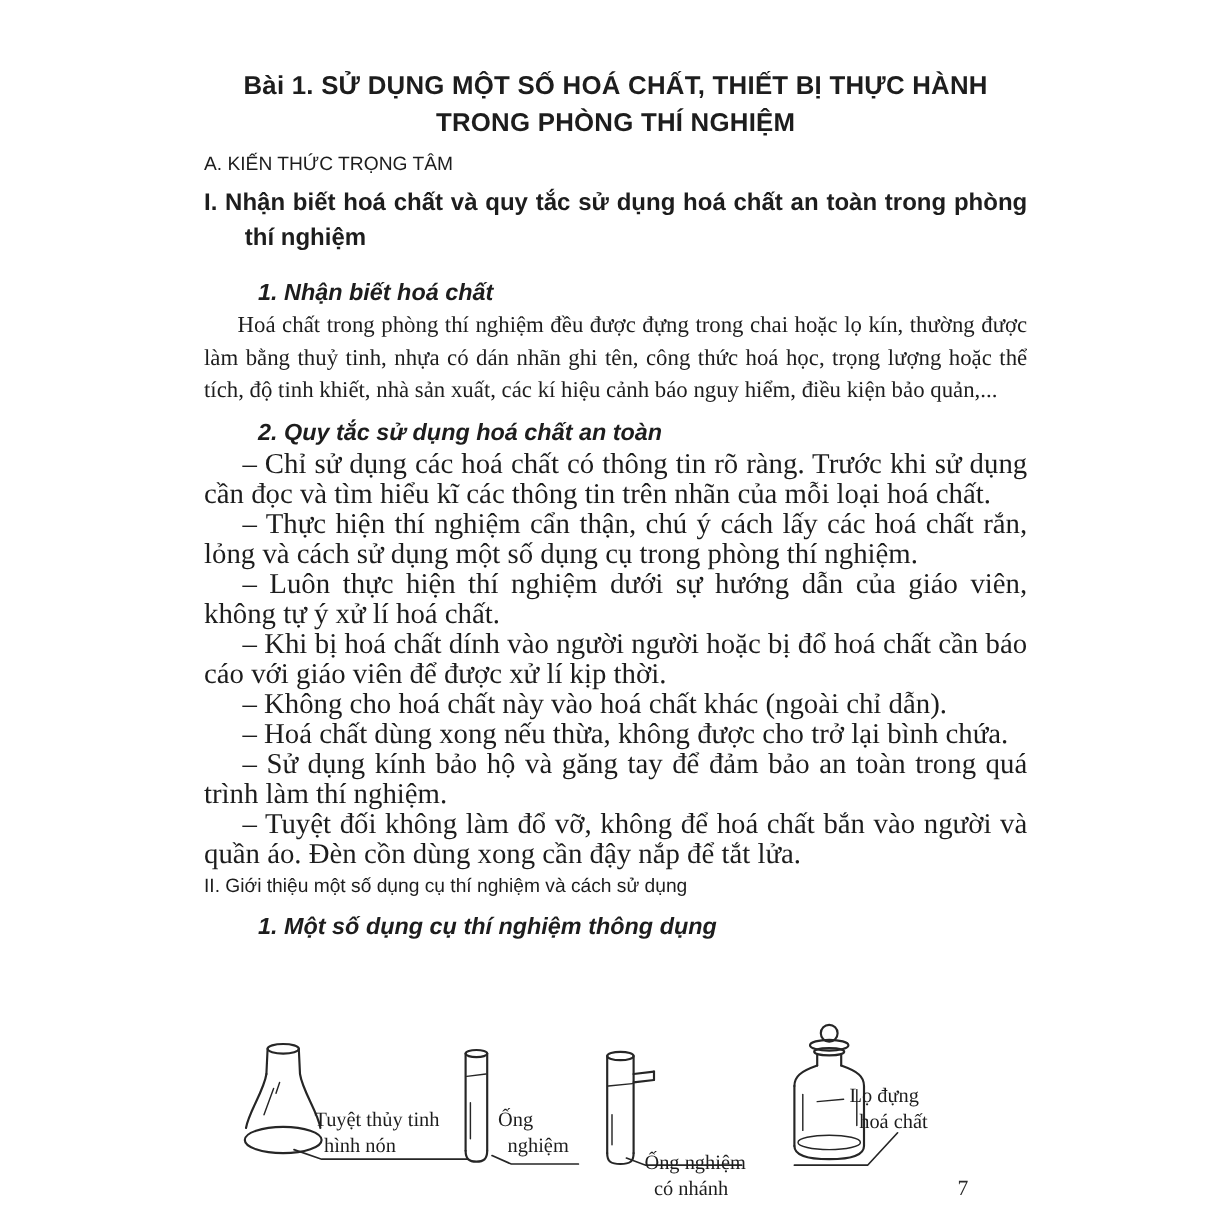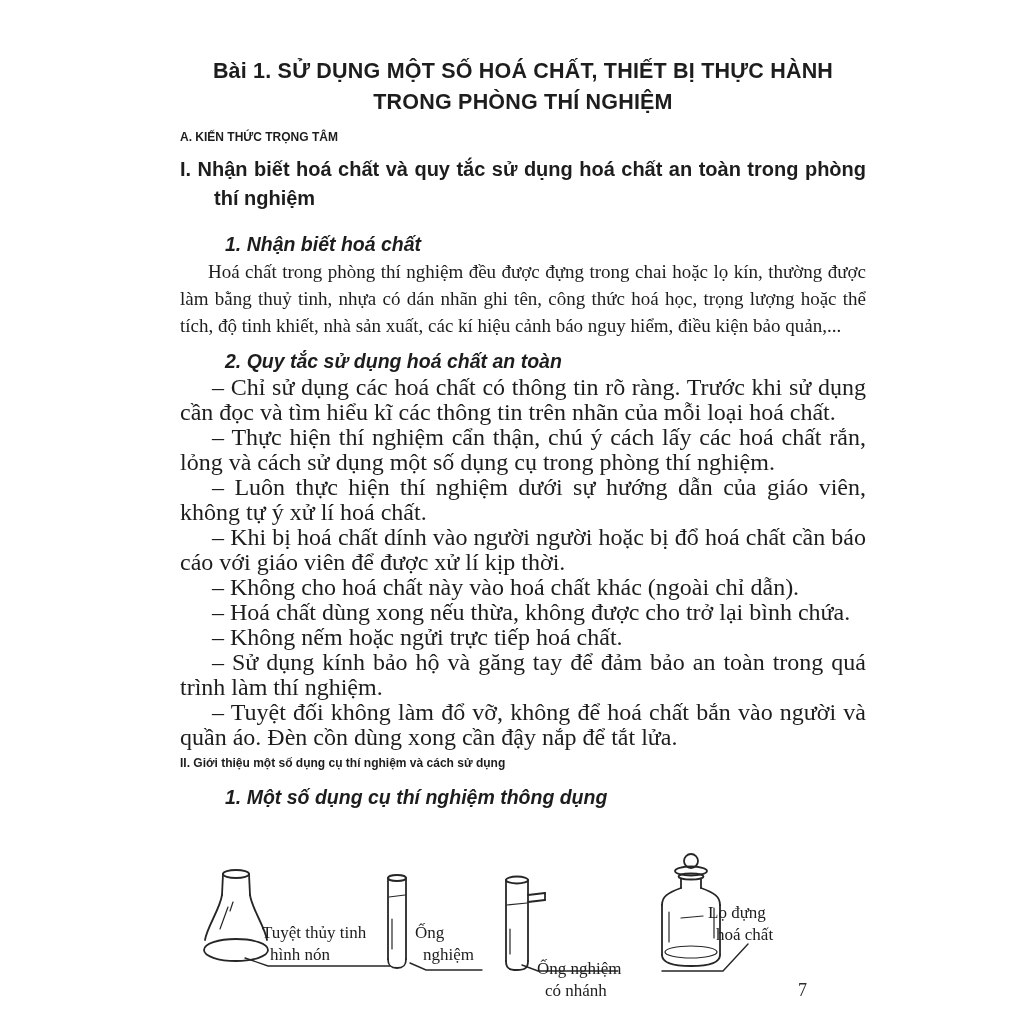--- a/index.html
+++ b/index.html
@@ -11,37 +11,37 @@
   .page {
     position: relative;
     width: 1024px;
     height: 1024px;
     background: #ffffff;
     color: #1d1d1d;
     overflow: hidden;
   }
   .content {
     position: absolute;
-    left: 180px;
+    left: 170px;
     top: 56px;
     width: 686px;
   }
   .doc-title {
     font-family: "Liberation Sans", sans-serif;
     font-weight: bold;
     font-size: 21.5px;
     line-height: 31px;
     text-align: center;
     letter-spacing: 0.2px;
     margin: 0 0 8px 0;
   }
   .h-main {
     font-family: "Liberation Sans", sans-serif;
-    font-weight: bold;
-    font-size: 12px;
+    font-weight: normal;
+    font-size: 16px;
     line-height: 23px;
     margin: 0 0 6px 0;
   }
   .h-roman {
     font-family: "Liberation Sans", sans-serif;
     font-weight: bold;
     font-size: 20px;
     line-height: 29px;
     text-align: justify;
     padding-left: 34px;
@@ -118,21 +118,20 @@
 
     <div class="h-sub mt">2. Quy tắc sử dụng hoá chất an toàn</div>
 
     <div class="rules">
       <p class="rule">– Chỉ sử dụng các hoá chất có thông tin rõ ràng. Trước khi sử dụng cần đọc và tìm hiểu kĩ các thông tin trên nhãn của mỗi loại hoá chất.</p>
       <p class="rule">– Thực hiện thí nghiệm cẩn thận, chú ý cách lấy các hoá chất rắn, lỏng và cách sử dụng một số dụng cụ trong phòng thí nghiệm.</p>
       <p class="rule">– Luôn thực hiện thí nghiệm dưới sự hướng dẫn của giáo viên, không tự ý xử lí hoá chất.</p>
       <p class="rule">– Khi bị hoá chất dính vào người người hoặc bị đổ hoá chất cần báo cáo với giáo viên để được xử lí kịp thời.</p>
       <p class="rule">– Không cho hoá chất này vào hoá chất khác (ngoài chỉ dẫn).</p>
       <p class="rule">– Hoá chất dùng xong nếu thừa, không được cho trở lại bình chứa.</p>
-      <p class="rule">– Không nếm hoặc ngửi trực tiếp hoá chất.</p>
       <p class="rule">– Sử dụng kính bảo hộ và găng tay để đảm bảo an toàn trong quá trình làm thí nghiệm.</p>
       <p class="rule">– Tuyệt đối không làm đổ vỡ, không để hoá chất bắn vào người và quần áo. Đèn cồn dùng xong cần đậy nắp để tắt lửa.</p>
     </div>
 
     <div class="h-main mt">II. Giới thiệu một số dụng cụ thí nghiệm và cách sử dụng</div>
 
     <div class="h-sub mt">1. Một số dụng cụ thí nghiệm thông dụng</div>
   </div>
 
   <div class="figures">

